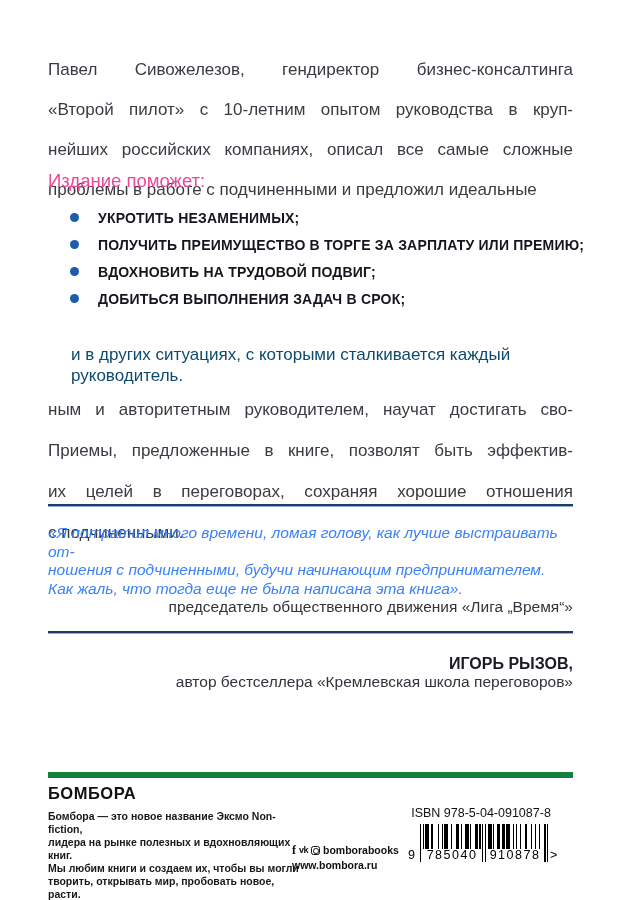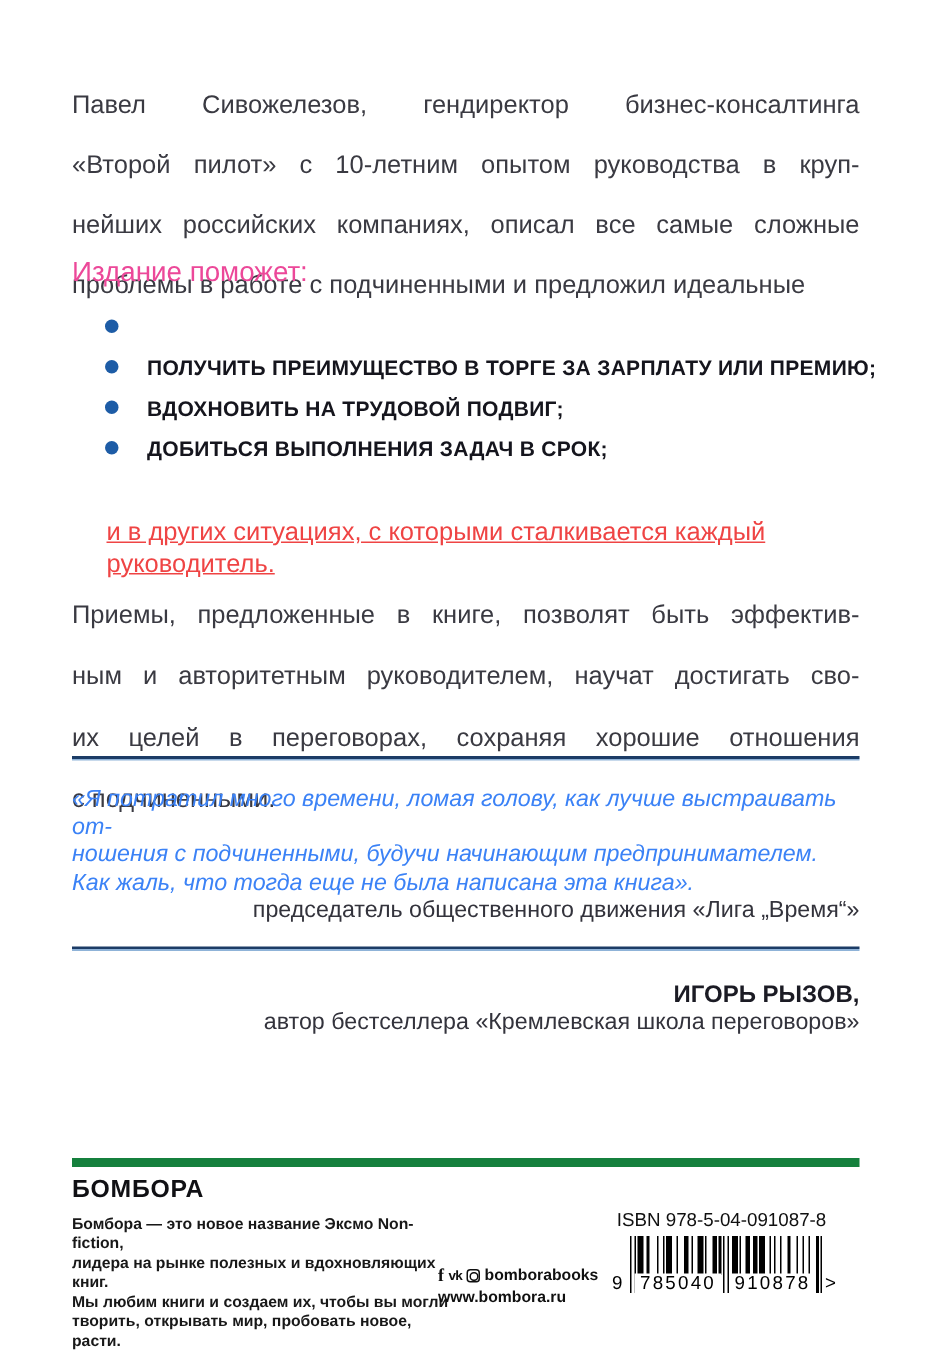--- a/index.html
+++ b/index.html
@@ -18,21 +18,21 @@
 
   
   .helps-heading{font-size:18.5px;color:#ec4899;font-weight:normal;margin:0;}
 
   
   .bullets{list-style:none;margin:0;padding:0;}
   .bullets li{position:relative;height:27px;display:flex;align-items:center;}
   .dot{position:absolute;left:22px;width:9px;height:9px;border-radius:50%;background:#1d5ca6;}
   .btext{position:absolute;left:50px;right:0;font-size:14px;font-weight:bold;color:#15151d;letter-spacing:.2px;white-space:nowrap;}
 
-  .outro{font-size:17px;line-height:21px;color:#ef4444;text-decoration:underline;}
+  .outro{font-size:17px;line-height:21px;color:#0c4a6e;}
 
   
   .blue-rule{position:absolute;left:48px;right:48px;height:3px;border:0;margin:0;
     background:linear-gradient(#1c3c66 0 2px,#8fb3d8 2px 3px);}
 
   
   .quote-text{font-style:italic;font-size:15.5px;line-height:18.5px;color:#3b82f6;}
   .quote-author{margin-top:6px;text-align:right;font-weight:bold;font-size:16px;line-height:18px;color:#1b1b24;}
   .quote-role{text-align:right;font-size:15.5px;line-height:18px;color:#33333c;}
 
@@ -71,41 +71,42 @@
       <div>«Второй пилот» с 10-летним опытом руководства в круп-</div>
       <div>нейших российских компаниях, описал все самые сложные</div>
       <div>проблемы в работе с подчиненными и предложил идеальные</div>
     </div>
 
   <h2 class="abs content helps-heading" style="top:170px;">Издание поможет:</h2>
 
   <ul class="abs content bullets" style="top:204px;">
     <li>
       <span class="dot"></span>
+      <span class="btext">УКРОТИТЬ НЕЗАМЕНИМЫХ;</span>
     </li>
     <li>
       <span class="dot"></span>
       <span class="btext">ПОЛУЧИТЬ ПРЕИМУЩЕСТВО В ТОРГЕ ЗА ЗАРПЛАТУ ИЛИ ПРЕМИЮ;</span>
     </li>
     <li>
       <span class="dot"></span>
       <span class="btext">ВДОХНОВИТЬ НА ТРУДОВОЙ ПОДВИГ;</span>
     </li>
     <li>
       <span class="dot"></span>
       <span class="btext">ДОБИТЬСЯ ВЫПОЛНЕНИЯ ЗАДАЧ В СРОК;</span>
     </li>
   </ul>
 
   <div class="abs outro pre" style="top:344px;left:71px;right:48px;">и в других ситуациях, с которыми сталкивается каждый
 руководитель.</div>
 
   <div class="abs content para just" style="top:400px;line-height:20.5px;">
+      <div>ным и авторитетным руководителем, научат достигать сво-</div>
       <div>Приемы, предложенные в книге, позволят быть эффектив-</div>
-      <div>ным и авторитетным руководителем, научат достигать сво-</div>
       <div>их целей в переговорах, сохраняя хорошие отношения</div>
       <div>с подчиненными.</div>
     </div>
 
   <hr class="blue-rule" style="top:504px;">
 
   <div class="abs content" style="top:524px;">
     <div class="quote-text pre">«Я потратил много времени, ломая голову, как лучше выстраивать от-
 ношения с подчиненными, будучи начинающим предпринимателем.
 Как жаль, что тогда еще не была написана эта книга».</div>

